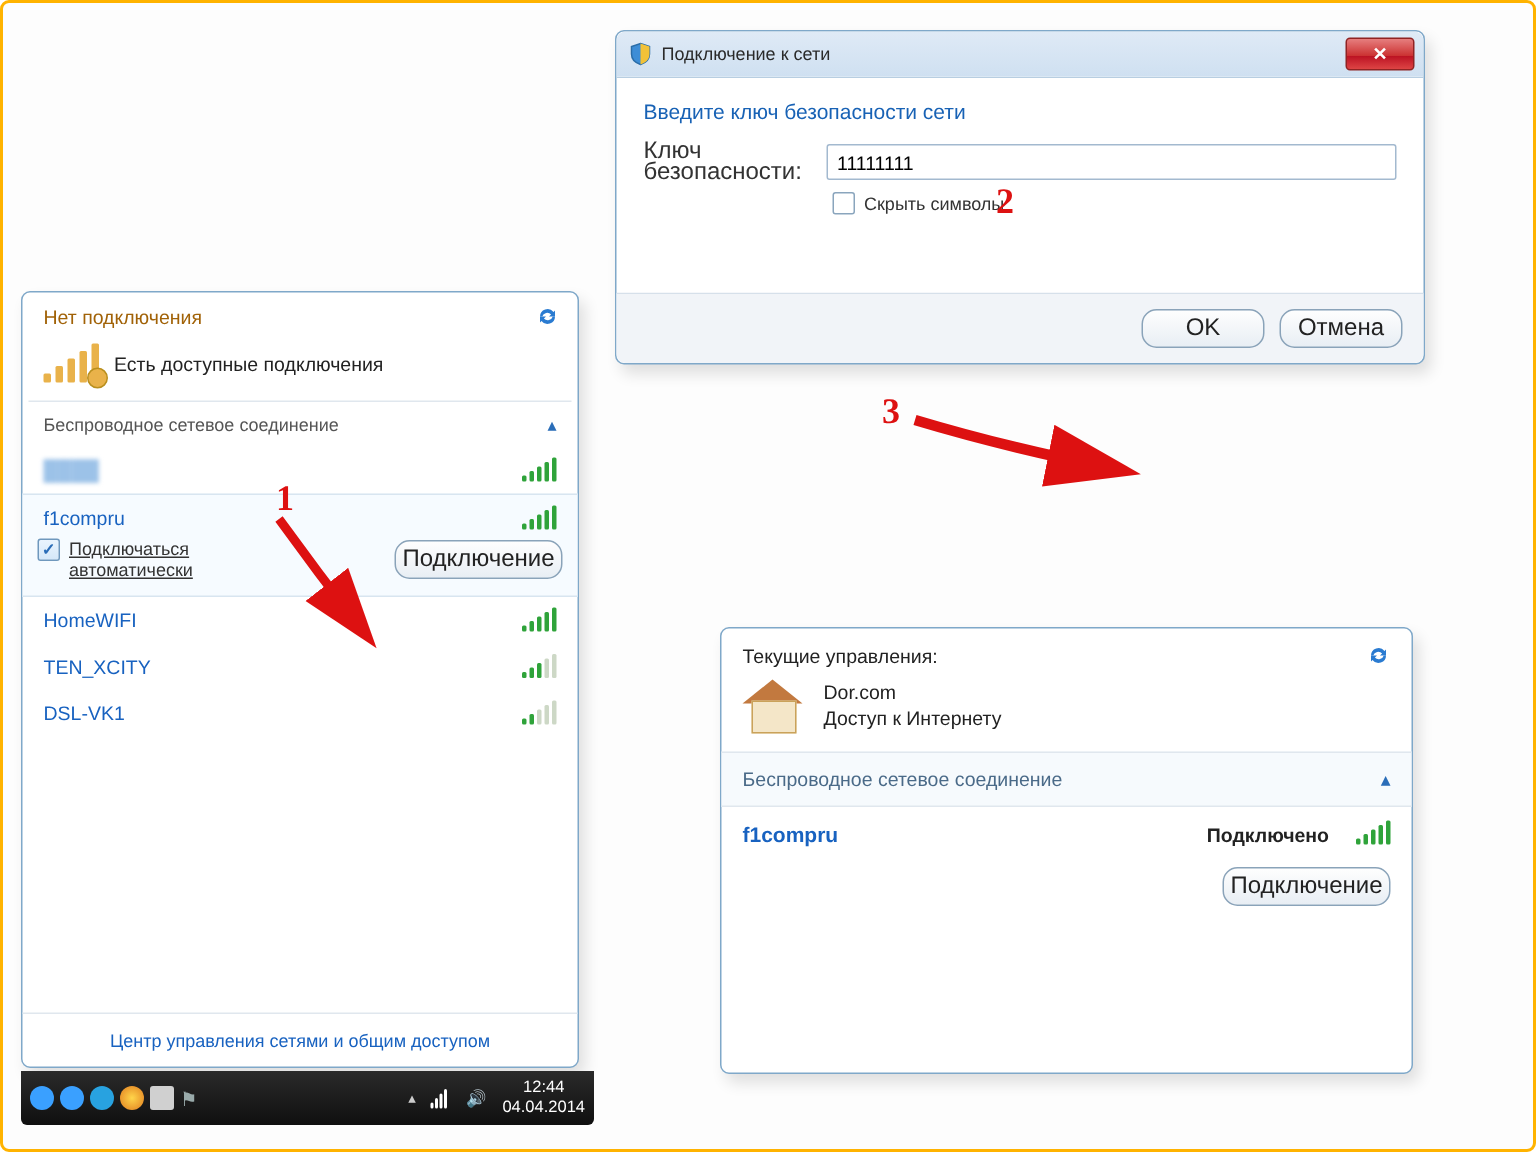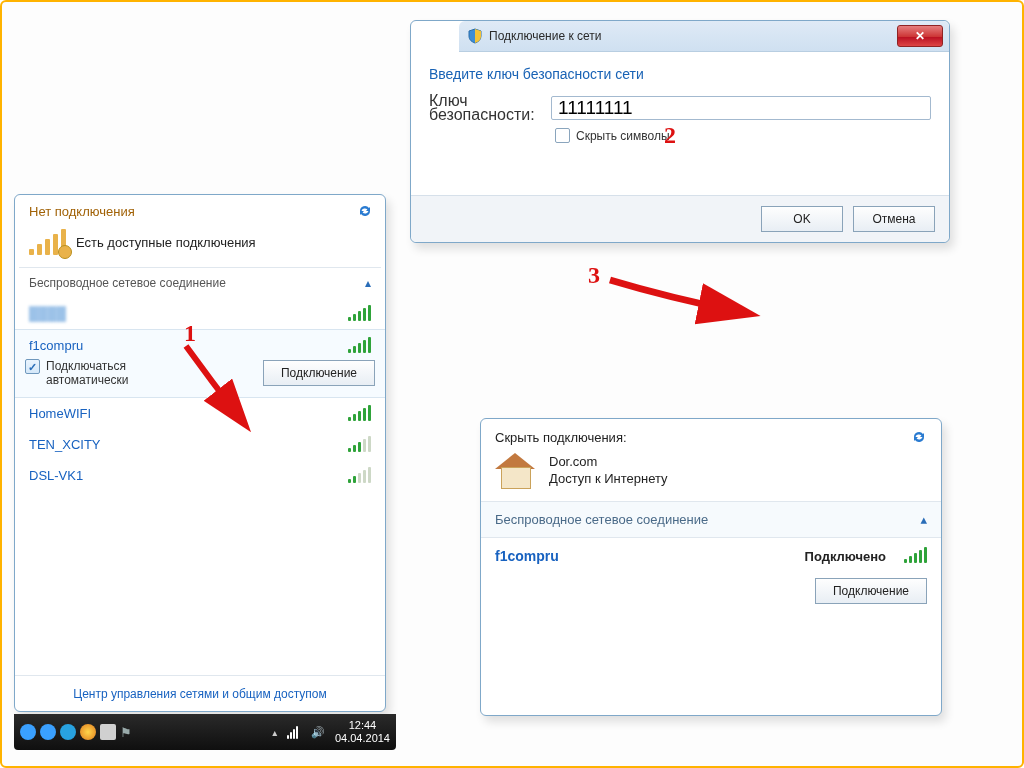--- a/index.html
+++ b/index.html
@@ -1,28 +1,28 @@
 <!DOCTYPE html>
 <html><head>
 <meta charset="utf-8">
 <style>
   html,body{margin:0;padding:0;width:1024px;height:768px;font-family:"Segoe UI",Tahoma,sans-serif;font-size:13px;background:#fff;color:#222;}
   .page{position:relative;width:1024px;height:768px;box-sizing:border-box;border:2px solid #ffb300;border-radius:6px;background:#fdfdfd;}
   
   .win7-frame{position:absolute;background:#fff;border:1px solid #7fa8c9;border-radius:6px;box-shadow:4px 6px 10px rgba(0,0,0,0.12);}
-  .aero-title{height:30px;display:flex;align-items:center;padding:0 6px 0 8px;background:linear-gradient(#dfeaf6,#cfe0f1);border-bottom:1px solid #b8cee1;border-radius:6px 6px 0 0;font-size:12px;color:#2a2a2a;position:relative;margin-left:48px;}
+  .aero-title{height:30px;display:flex;align-items:center;padding:0 6px 0 8px;background:linear-gradient(#dfeaf6,#cfe0f1);border-bottom:1px solid #b8cee1;border-radius:6px 6px 0 0;font-size:12px;color:#2a2a2a;position:relative;}
   .aero-close{margin-left:auto;width:44px;height:20px;background:linear-gradient(#e67e7e,#c33 55%,#b12 56%,#d44);border:1px solid #902323;border-radius:3px;display:flex;align-items:center;justify-content:center;color:#fff;font-weight:bold;font-size:12px;line-height:12px;}
   .sec-heading{color:#1862b5;font-size:14px;padding:14px 18px 8px 18px;}
   .field-row{display:flex;align-items:center;padding:4px 18px;gap:12px;}
   .field-label{width:110px;font-size:16px;color:#333;line-height:14px;}
-  .text-input{flex:1;height:22px;border:1px solid #a3b9cf;border-radius:2px;padding:0 6px;font-size:19px;background:#fff;}
+  .text-input{flex:1;height:22px;border:1px solid #a3b9cf;border-radius:2px;padding:0 6px;font-size:13px;background:#fff;}
   .chk-row{display:flex;align-items:center;gap:6px;padding:2px 18px 12px 144px;font-size:12px;color:#333;}
   .chk{width:13px;height:13px;border:1px solid #8aa5bd;border-radius:2px;background:#fff;}
   .dlg-btnbar{display:flex;justify-content:flex-end;gap:10px;padding:10px 14px;background:#f1f4f8;border-top:1px solid #d6e0ea;border-radius:0 0 6px 6px;}
-  .win7-btn{min-width:80px;height:24px;border:1px solid #8aa3b9;border-radius:0;background:linear-gradient(#fefefe,#e8eef4);font-size:12px;color:#222;display:flex;align-items:center;justify-content:center;cursor:pointer;}
+  .win7-btn{min-width:80px;height:24px;border:1px solid #8aa3b9;border-radius:10px;background:linear-gradient(#fefefe,#e8eef4);font-size:16px;color:#222;display:flex;align-items:center;justify-content:center;cursor:pointer;}
   
   #netpop{left:12px;top:192px;width:370px;height:516px;}
   .np-head{display:flex;align-items:center;justify-content:space-between;padding:8px 12px 4px 14px;}
   .np-head-title{font-size:13px;color:#a16207;}
   .refresh-ico{width:16px;height:16px;color:#2a7bd1;display:flex;align-items:center;justify-content:center;font-size:16px;}
   .np-status{display:flex;align-items:center;gap:10px;padding:6px 14px 12px 14px;font-size:13px;color:#222;}
   .np-divider{height:1px;background:#e0e7ee;margin:0 4px;}
   .np-section{display:flex;align-items:center;justify-content:space-between;padding:8px 14px;color:#555;font-size:12px;}
   .np-section .caret{color:#2a6db8;font-size:12px;}
   .net-list{padding:0 0 4px 0;}
@@ -152,21 +152,21 @@
               <span class="b1"></span>
               <span class="b2"></span>
               <span class="b3"></span>
               <span class="b4"></span>
               <span class="b5"></span>
             </span>
         </div>
         <div class="connect-row">
           <label class="autoconnect">
             <span class="chk-on">✓</span>
-            <span style="white-space:pre-line;">Подключаться
+            <span style="white-space:pre-line;text-decoration:underline;">Подключаться
 автоматически</span>
           </label>
           <div class="win7-btn" style="min-width:110px;">Подключение</div>
         </div>
       </div>
 
       <div class="net-item">
         <span class="name">HomeWIFI</span>
         <span class="sig">
             <span class="b1"></span>
@@ -223,21 +223,21 @@
       <span style="color:#eee;">🔊</span>
       <div class="tray-clock">
         <div>12:44</div>
         <div>04.04.2014</div>
       </div>
     </div>
   </div>
 
   <div id="connpop" class="win7-frame">
     <div class="cp-sec-head">
-      <span>Скрыть подключения:</span>
+      <span>Текущие управления:</span>
       <span class="refresh-ico">
         <svg width="16" height="16" viewBox="0 0 16 16">
             <path d="M3 8a5 5 0 0 1 9-3l1-1v4h-4l1.4-1.4A3.5 3.5 0 0 0 4.5 8" fill="#2a7bd1"></path>
             <path d="M13 8a5 5 0 0 1-9 3l-1 1v-4h4l-1.4 1.4A3.5 3.5 0 0 0 11.5 8" fill="#2a7bd1"></path>
           </svg>
       </span>
     </div>
     <div class="cp-home">
       <span class="house">
           <span class="roof"></span>

